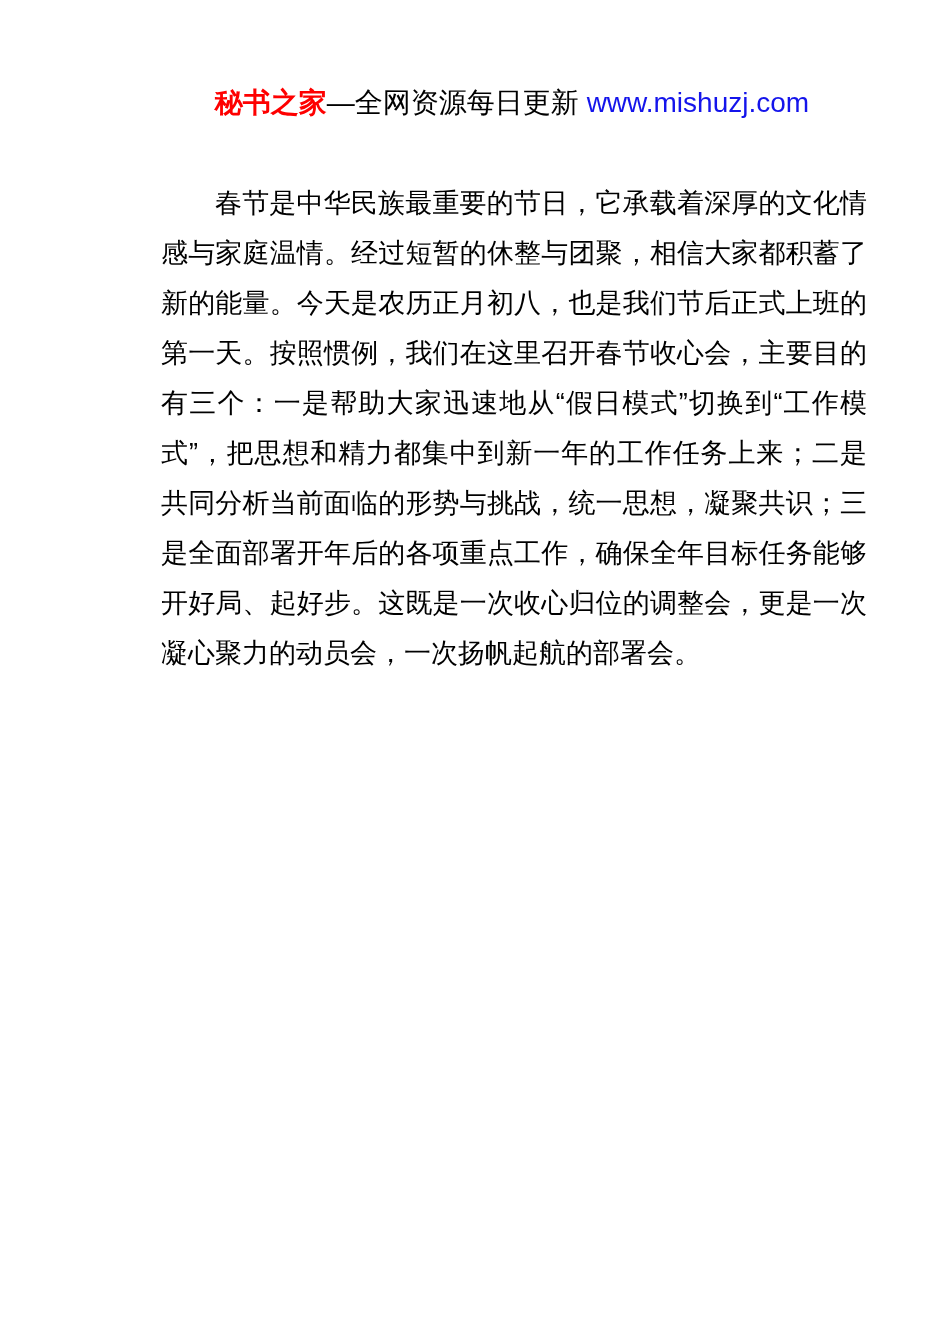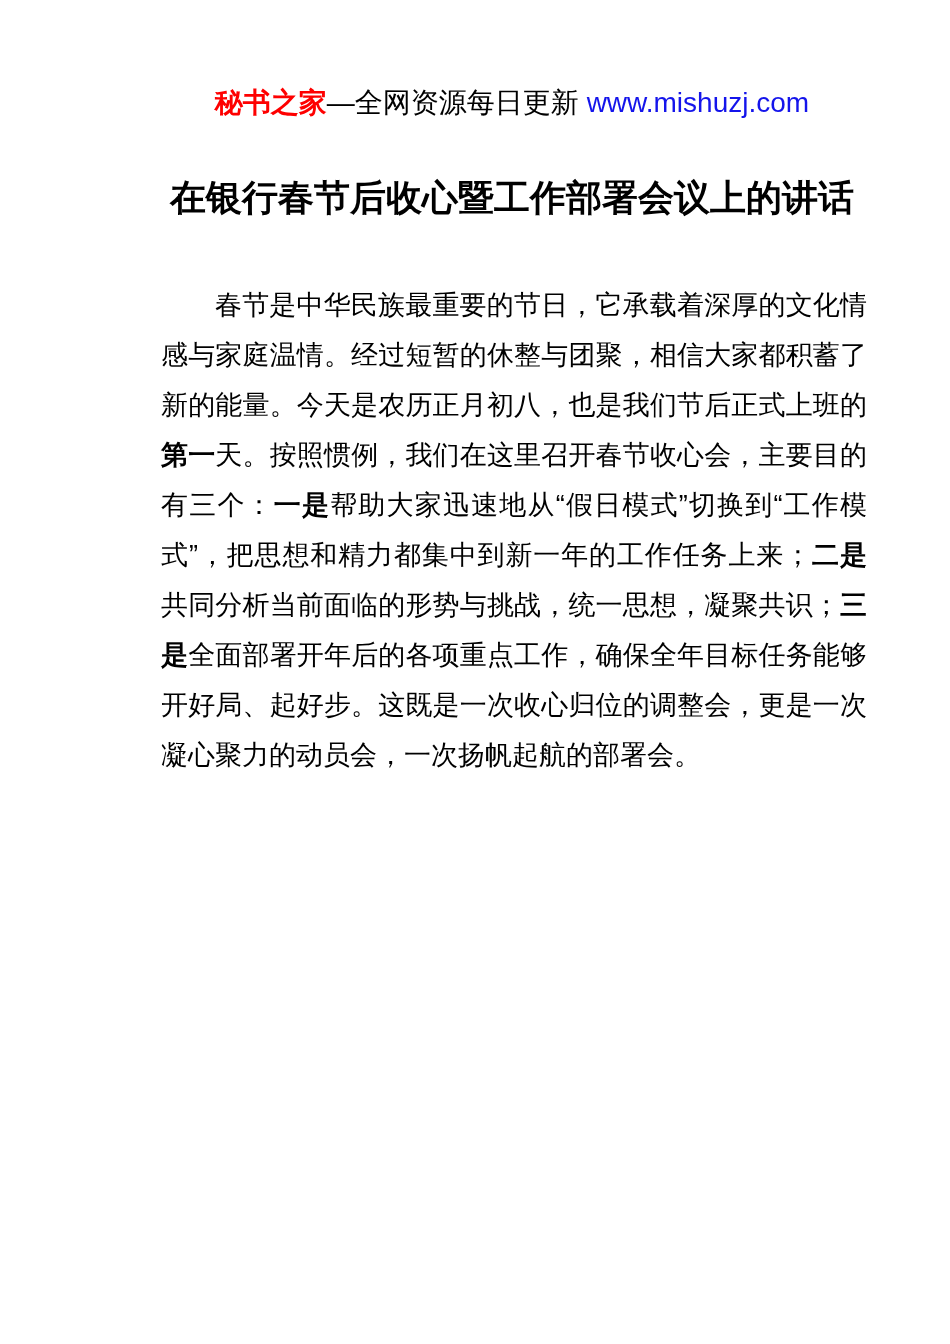--- a/index.html
+++ b/index.html
@@ -46,30 +46,29 @@
     text-justify: inter-character;
   }
   .doc-body p {
     margin: 0;
     padding: 0;
   }
   .doc-body p.indent {
     text-indent: 2em;
   }
   .doc-body .bold {
-    font-weight: bold;
+    font-weight: normal;
   }
 </style>
 </head>
 <body>
 
 <div class="page">
 
   <div class="site-header"><span class="brand" style="color: rgb(254, 0, 0);">秘书之家</span><span class="tagline" style="color: rgb(0, 0, 0);">—全网资源每日更新 </span><span class="url" style="color: rgb(20, 20, 235);">www.mishuzj.com</span></div>
 
-  <h1 class="doc-title">在银行春节后收心暨工作部署会议上的讲话</h1>
 
   <div class="doc-body">
 
       <p class="indent"><span class="">春节是中华民族最重要的节日，它承载着深厚的文化情感与家庭温情。经过短暂的休整与团聚，相信大家都积蓄了新的能量。今天是农历正月初八，也是我们节后正式上班的</span><span class="bold">第一</span><span class="">天。按照惯例，我们在这里召开春节收心会，主要目的有三个：</span><span class="bold">一是</span><span class="">帮助大家迅速地从“假日模式”切换到“工作模式”，把思想和精力都集中到新一年的工作任务上来；</span><span class="bold">二是</span><span class="">共同分析当前面临的形势与挑战，统一思想，凝聚共识；</span><span class="bold">三是</span><span class="">全面部署开年后的各项重点工作，确保全年目标任务能够开好局、起好步。这既是一次收心归位的调整会，更是一次凝心聚力的动员会，一次扬帆起航的部署会。</span></p>
     </div>
 
 </div>
 
 </body></html>

